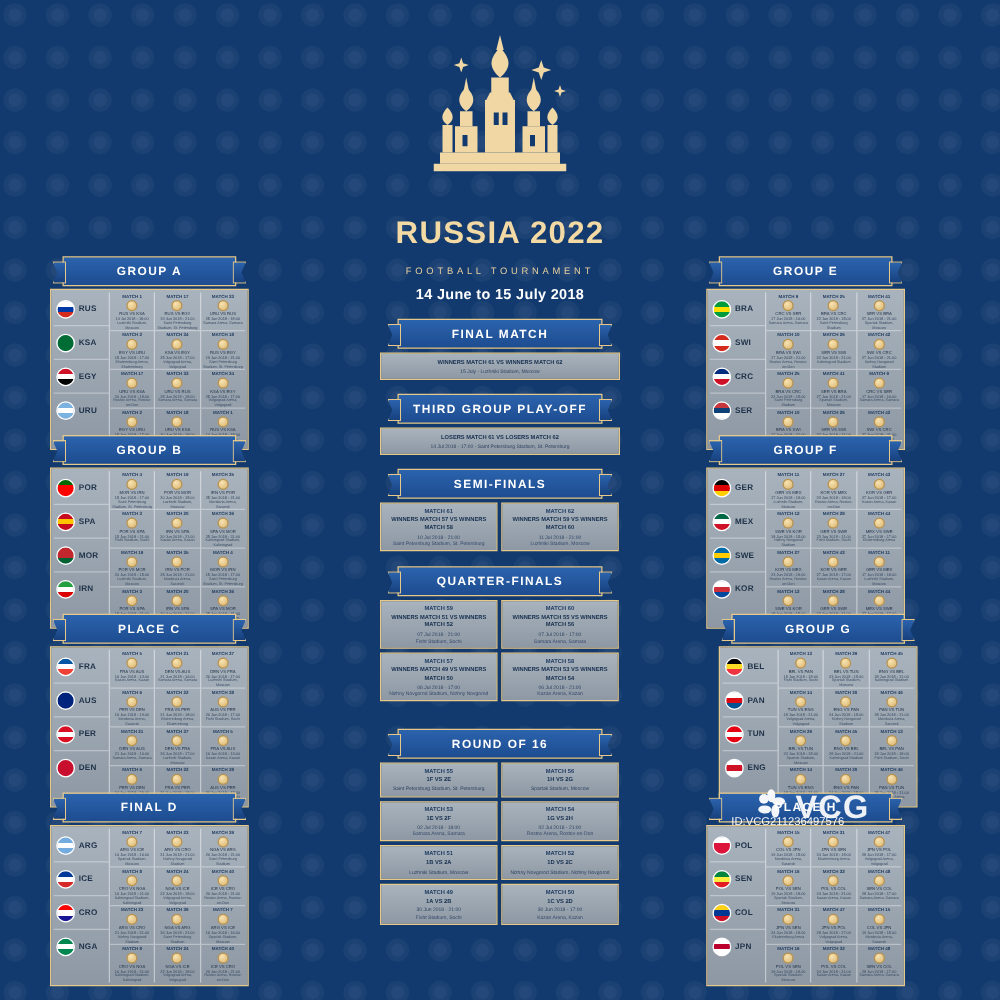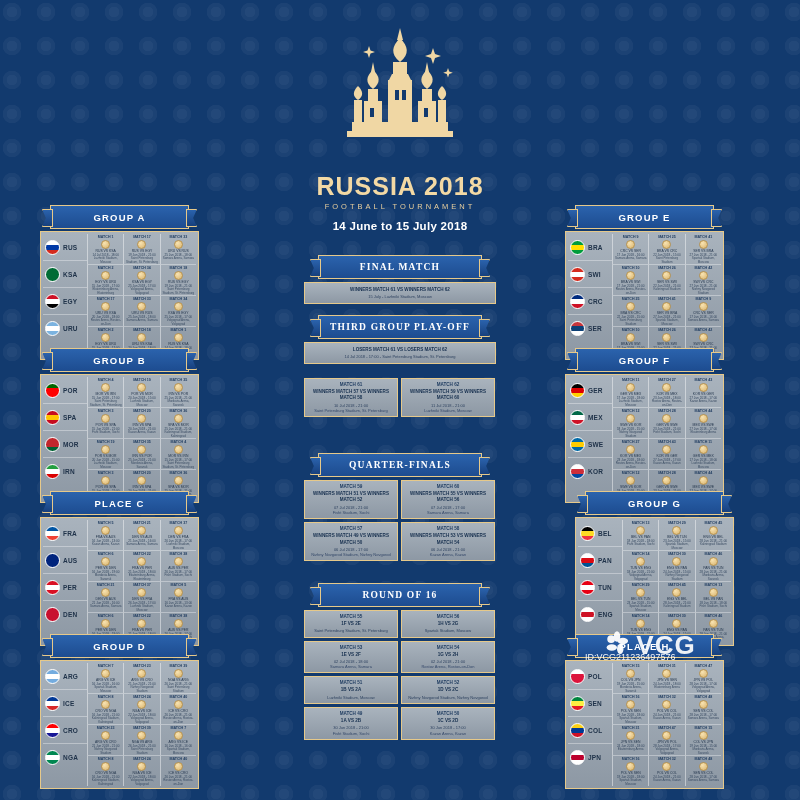--- a/index.html
+++ b/index.html
@@ -24,21 +24,21 @@
   
   .logo{
     position:absolute;left:300px;top:20px;width:200px;text-align:center;
   }
   .logo svg{display:block;margin:0 auto;}
   .logo-title{
     font-size:25px;font-weight:bold;letter-spacing:1px;color:#f3d9a4;
     margin-top:2px;
   }
   .logo-sub{
-    font-size:7.5px;letter-spacing:3px;color:#e8cf9e;margin-top:1px;
+    font-size:7.5px;letter-spacing:3px;color:#e8cf9e;margin-top:11px;
   }
   .logo-dates{
     font-size:11.5px;font-weight:bold;color:#fff;margin-top:9px;letter-spacing:.3px;
   }
 
   
   .ribbon{
     position:relative;height:22px;
     background:linear-gradient(#2b63ad,#1d4c90);
     border:1px solid #e6c98a;
@@ -92,21 +92,21 @@
   .m-dt{font-size:3.1px;color:#33465e;line-height:1.1;}
   .m-ven{font-size:3.0px;color:#3a4c63;line-height:1.1;}
   .ball{
     width:7px;height:7px;border-radius:50%;
     background:radial-gradient(circle at 35% 30%,#f8e3b2,#d9b46d);
     border:1px solid #b8934f;margin:1px auto 1px;
   }
 
   
   .stage{position:absolute;width:192px;left:304px;}
-  .stage .ribbon{margin:0 14px;font-family:Liberation Serif, serif;}
+  .stage .ribbon{margin:0 14px;}
   .stage-body{margin-top:3px;display:flex;flex-wrap:wrap;gap:3px;}
   .sbox{
     background:linear-gradient(#a9b3bd,#8d98a4);
     border:1px solid #e6c98a;
     text-align:center;
     padding:3px 2px;
     box-sizing:border-box;
   }
   .sbox.full{width:100%;}
   .sbox.half{width:calc(50% - 2px);}
@@ -164,21 +164,21 @@
         <path d="M44 26 l1.5 4.5 4.5 1.5 -4.5 1.5 -1.5 4.5 -1.5 -4.5 -4.5 -1.5 4.5 -1.5 Z"></path>
         <path d="M123 48 l1.2 3.6 3.6 1.2 -3.6 1.2 -1.2 3.6 -1.2 -3.6 -3.6 -1.2 3.6 -1.2 Z"></path>
       </g>
       <g fill="#123a6e">
         <rect x="70" y="70" width="4" height="10"></rect>
         <rect x="77" y="70" width="4" height="10"></rect>
         <rect x="45" y="88" width="4" height="9"></rect>
         <rect x="99" y="88" width="4" height="9"></rect>
       </g>
     </svg>
-    <div class="logo-title">RUSSIA 2018</div>
+    <div class="logo-title">RUSSIA 2022</div>
     <div class="logo-sub">FOOTBALL TOURNAMENT</div>
     <div class="logo-dates">14 June to 15 July 2018</div>
   </div>
 
   <div id="dynamic-root">
       <div class="group" style="left: 40px; top: 205px;">
         <div class="ribbon">GROUP A</div>
         <div class="group-body">
           <div class="teams-col">
             <div class="team-row">
@@ -498,21 +498,21 @@
               <div class="m-no">MATCH 38</div>
               <div class="ball"></div>
               <div class="m-tm">AUS VS PER</div>
               <div class="m-dt">26 Jun 2018 - 17:00</div>
               <div class="m-ven">Fisht Stadium, Sochi</div>
             </div>
           </div>
         </div>
       </div>
       <div class="group" style="left: 40px; top: 634px;">
-        <div class="ribbon">GROUP D</div>
+        <div class="ribbon">FINAL D</div>
         <div class="group-body">
           <div class="teams-col">
             <div class="team-row">
               <span class="flag" style="background: linear-gradient(rgb(116, 172, 223) 0px, rgb(116, 172, 223) 33%, rgb(255, 255, 255) 33%, rgb(255, 255, 255) 66%, rgb(116, 172, 223) 66%, rgb(116, 172, 223) 100%);"></span>
               <span class="team-code">ARG</span>
             </div>
             <div class="team-row">
               <span class="flag" style="background: linear-gradient(rgb(0, 56, 151) 0px, rgb(0, 56, 151) 33%, rgb(255, 255, 255) 33%, rgb(255, 255, 255) 66%, rgb(215, 40, 40) 66%, rgb(215, 40, 40) 100%);"></span>
               <span class="team-code">ICE</span>
             </div>
@@ -1061,20 +1061,21 @@
       <div class="stage" style="top: 315px;">
         <div class="ribbon">THIRD  GROUP  PLAY-OFF</div>
         <div class="stage-body">
           <div class="sbox full">
             <div class="s-tm">LOSERS MATCH 61  VS  LOSERS MATCH 62</div>
             <div class="s-dt">14 Jul 2018 - 17:00 - Saint Petersburg Stadium, St. Petersburg</div>
           </div>
         </div>
       </div>
       <div class="stage" style="top: 375px;">
+        <div class="ribbon">SEMI-FINALS</div>
         <div class="stage-body">
           <div class="sbox half">
             <div class="s-no">MATCH 61</div>
             <div class="s-tm">WINNERS MATCH 57  VS  WINNERS MATCH 58</div>
             <div class="s-dt">10 Jul 2018 - 21:00</div>
             <div class="s-ven">Saint Petersburg Stadium, St. Petersburg</div>
           </div>
           <div class="sbox half">
             <div class="s-no">MATCH 62</div>
             <div class="s-tm">WINNERS MATCH 59  VS  WINNERS MATCH 60</div>

